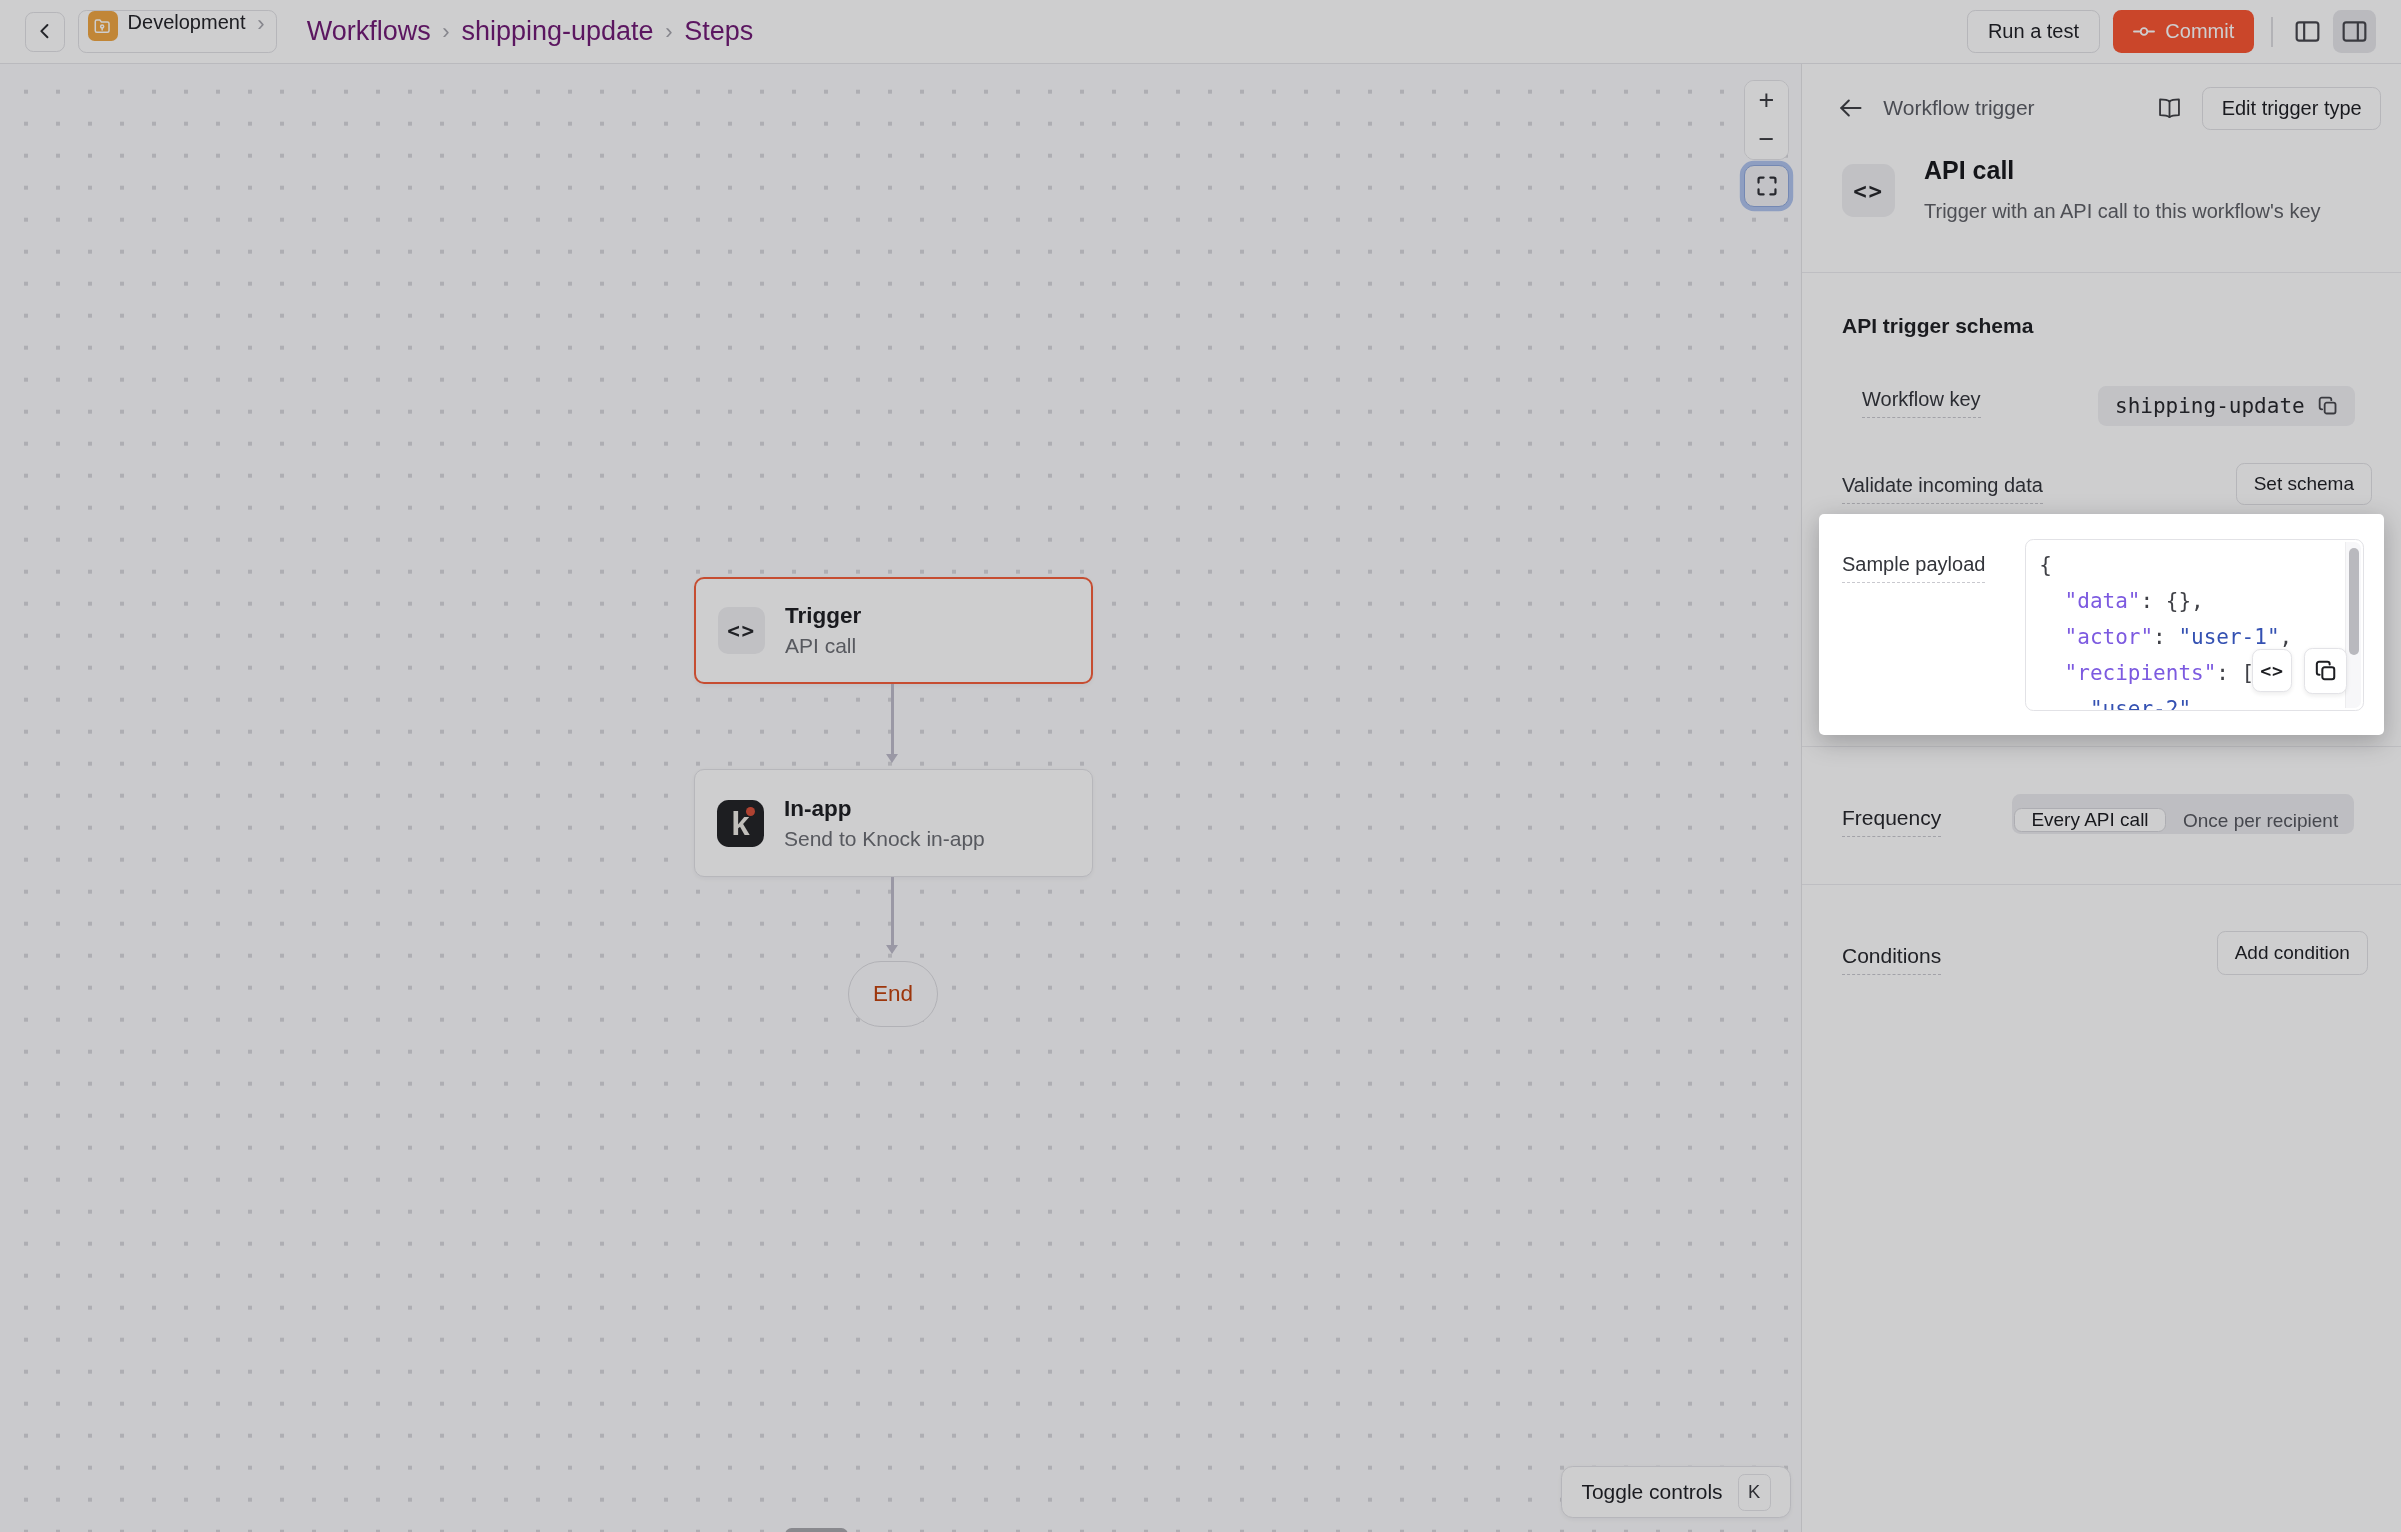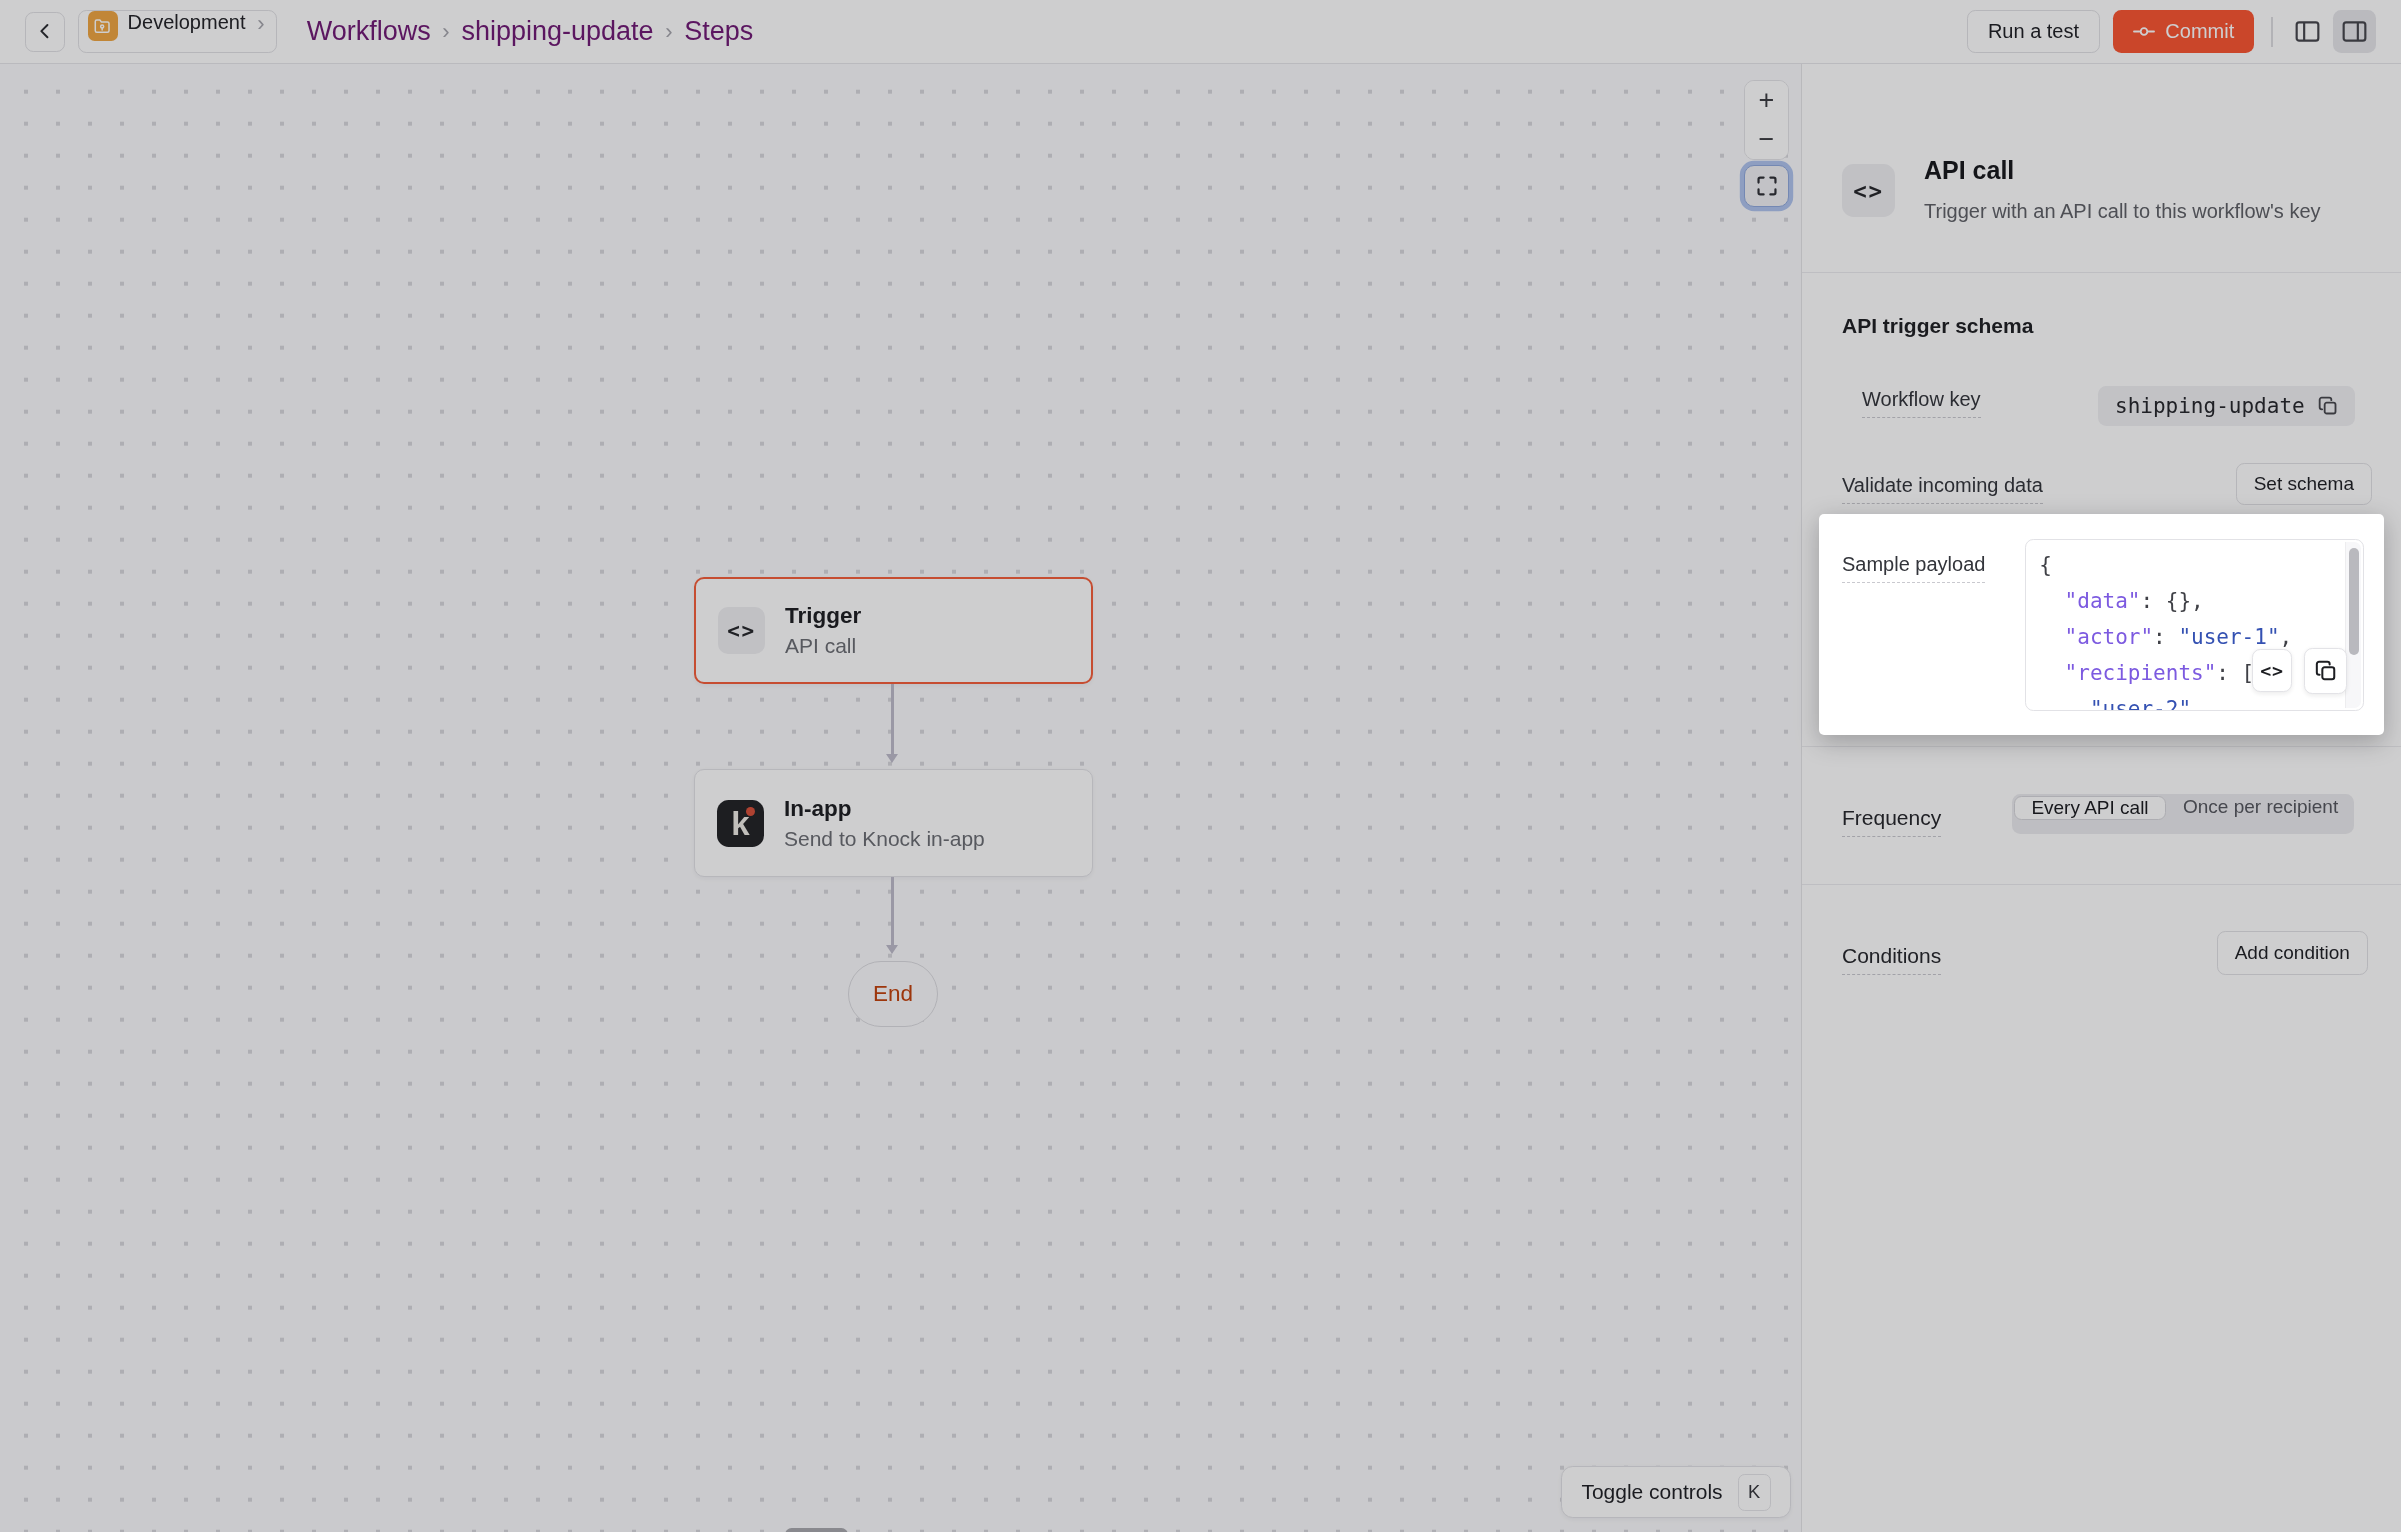--- a/index.html
+++ b/index.html
@@ -112,21 +112,21 @@
                  border-left:0.8px solid #EDEDEF; border-radius:0 6.7px 6.7px 0; }
   .code-thumb { position:absolute; top:6.7px; left:3.3px; width:10px; height:107px; background:#B9B9BE; border-radius:5.8px; cursor:pointer; }
   .float-btn { position:absolute; background:#fff; border:1.7px solid #E3E3E7; border-radius:8.3px; display:flex;
                align-items:center; justify-content:center; cursor:pointer; box-shadow:0 1.7px 4.2px rgba(20,20,30,0.08);
                z-index:3; }
   .code-mode-btn { left:450px; top:585px; width:40px; height:43px; font-family:"DejaVu Sans Mono", monospace;
                    font-size:18.3px; font-weight:bold; color:#1D1E22; letter-spacing:0.8px; }
   .copy-btn { left:502px; top:584px; width:43px; height:46px; color:#1D1E22; }
 
   .segmented { position:absolute; left:210px; top:730px; width:342px; height:40px; background:#ECECEF; border-radius:8.3px;
-               display:flex; align-items:flex-start; padding:1.7px; }
+               display:flex; align-items:flex-end; padding:1.7px; }
   .segment { display:flex; align-items:center; justify-content:center; font-size:19px; padding:0 16.7px; cursor:pointer;
              color:#55575E; white-space:nowrap; }
   .segment.selected { background:#fff; border:1.7px solid #D6D6DB; border-radius:7.5px; color:#1B1C20; }
 
   
   .spotlight { position:absolute; left:1819px; top:514px; width:565px; height:221px; border-radius:5px;
                box-shadow:0 0 0 8337px rgba(10,10,14,0.2), 0 6.7px 25px rgba(10,10,16,0.25);
                pointer-events:none; z-index:40; }
 </style>
 </head>
@@ -243,20 +243,38 @@
   <div class="toggle-controls">
     <span class="toggle-label">Toggle controls</span>
     <span class="key-badge">K</span>
   </div>
 
   <div class="bottom-sliver"></div>
 </div>
 
 <div class="panel">
 
+  <div class="p-header">
+    <div class="p-back">
+      <span>
+        <svg width="25" height="22" viewBox="0 0 30 26" fill="none" stroke="currentColor" stroke-width="2.4" stroke-linecap="round" stroke-linejoin="round">
+          <line x1="27" y1="13" x2="4" y2="13"></line>
+            <polyline points="13 4 4 13 13 22"></polyline>
+        </svg>
+      </span>
+    </div>
+    <span class="p-title">Workflow trigger</span>
+    <div class="p-book">
+      <svg width="25" height="23" viewBox="0 0 30 28" fill="none" stroke="currentColor" stroke-width="2.2" stroke-linecap="round" stroke-linejoin="round">
+        <path d="M15 5.5C13 3.8 10 3 3.5 3v19c6.5 0 9.5.8 11.5 2.5 2-1.7 5-2.5 11.5-2.5V3C20 3 17 3.8 15 5.5z"></path>
+        <line x1="15" y1="5.5" x2="15" y2="24.5"></line>
+      </svg>
+    </div>
+    <button class="btn edit-btn">Edit trigger type</button>
+  </div>
 
   <div class="tt-chip">&lt;&gt;</div>
   <div class="tt-title">API call</div>
   <div class="tt-desc">Trigger with an API call to this workflow's key</div>
 
   <div class="p-divider" style="top:208px;"></div>
 
   <div class="p-heading" style="top:250px;">API trigger schema</div>
 
   <span class="p-label p-row-label" style="top:324px;margin-left:20px;">Workflow key</span>

